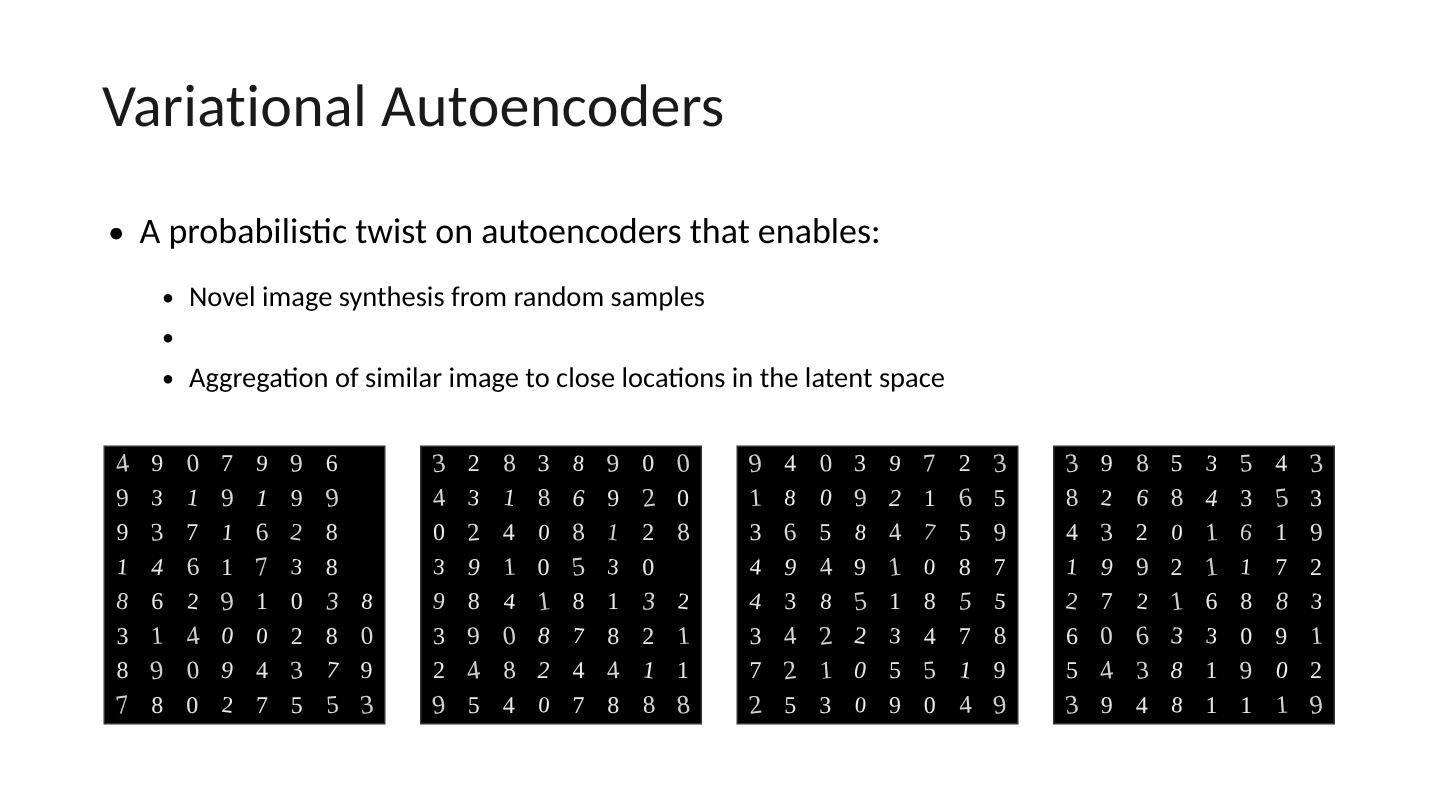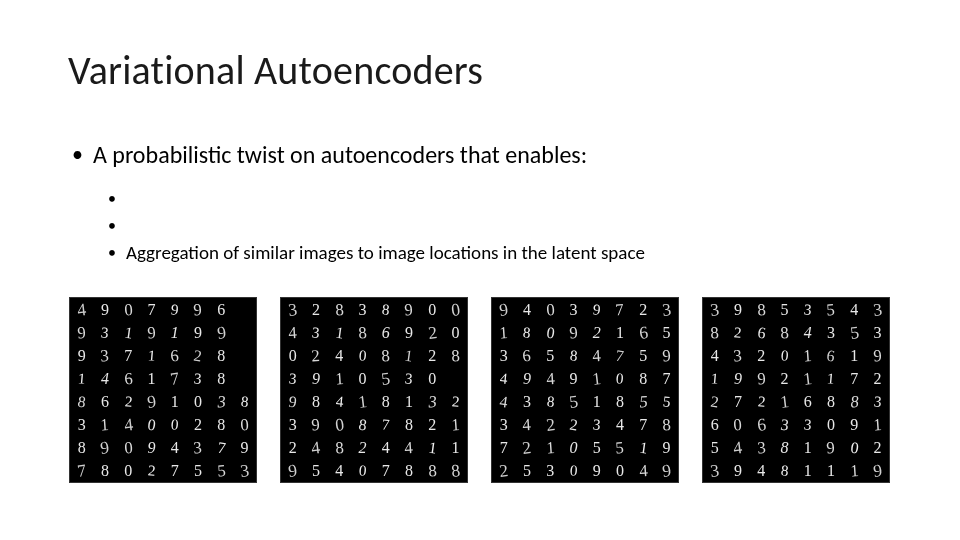--- a/index.html
+++ b/index.html
@@ -98,27 +98,28 @@
   <div class="title">Variational Autoencoders</div>
 
   <div class="main-bullet">
     <span class="dot">•</span>
     <span>A probabilistic twist on autoencoders that enables:</span>
   </div>
 
   <div class="sub-bullets">
     <div class="row">
       <span class="dot">•</span>
+      <span>Novel image synthesis from random samples</span>
     </div>
     <div class="row">
       <span class="dot">•</span>
     </div>
     <div class="row">
       <span class="dot">•</span>
-      <span>Aggregation of similar images to image locations in the latent space</span>
+      <span>Aggregation of similar image to close locations in the latent space</span>
     </div>
   </div>
 
   <div class="image-grid">
     <div class="panel">
         <div class="cell">4</div>
         <div class="cell">9</div>
         <div class="cell">0</div>
         <div class="cell">7</div>
         <div class="cell">9</div>

